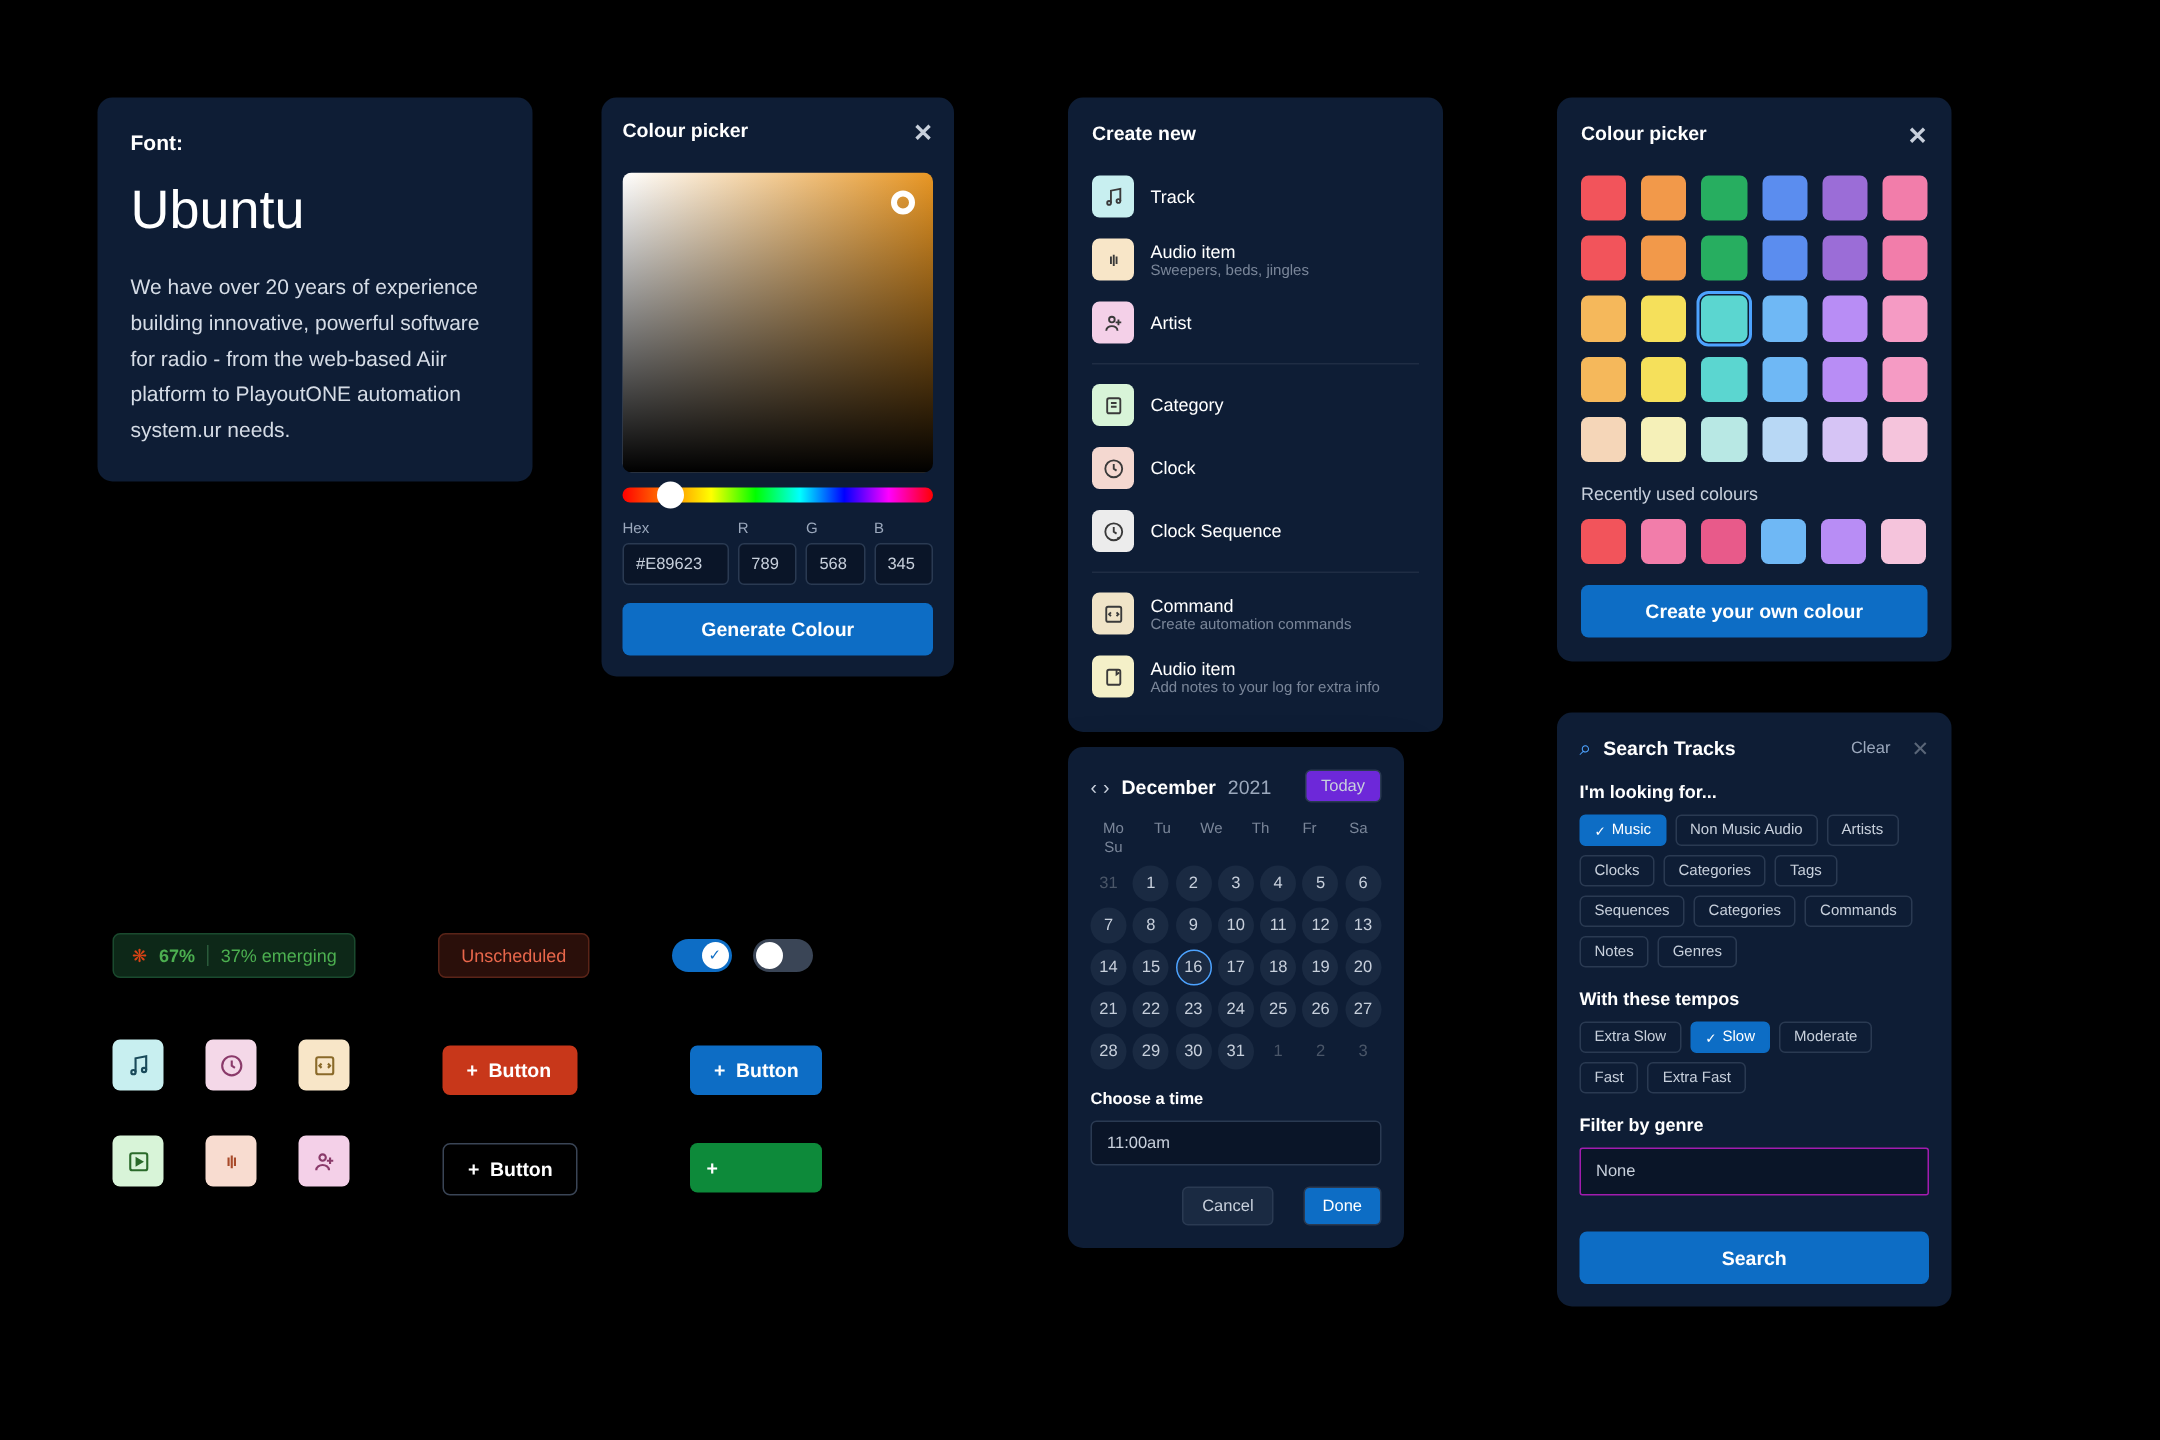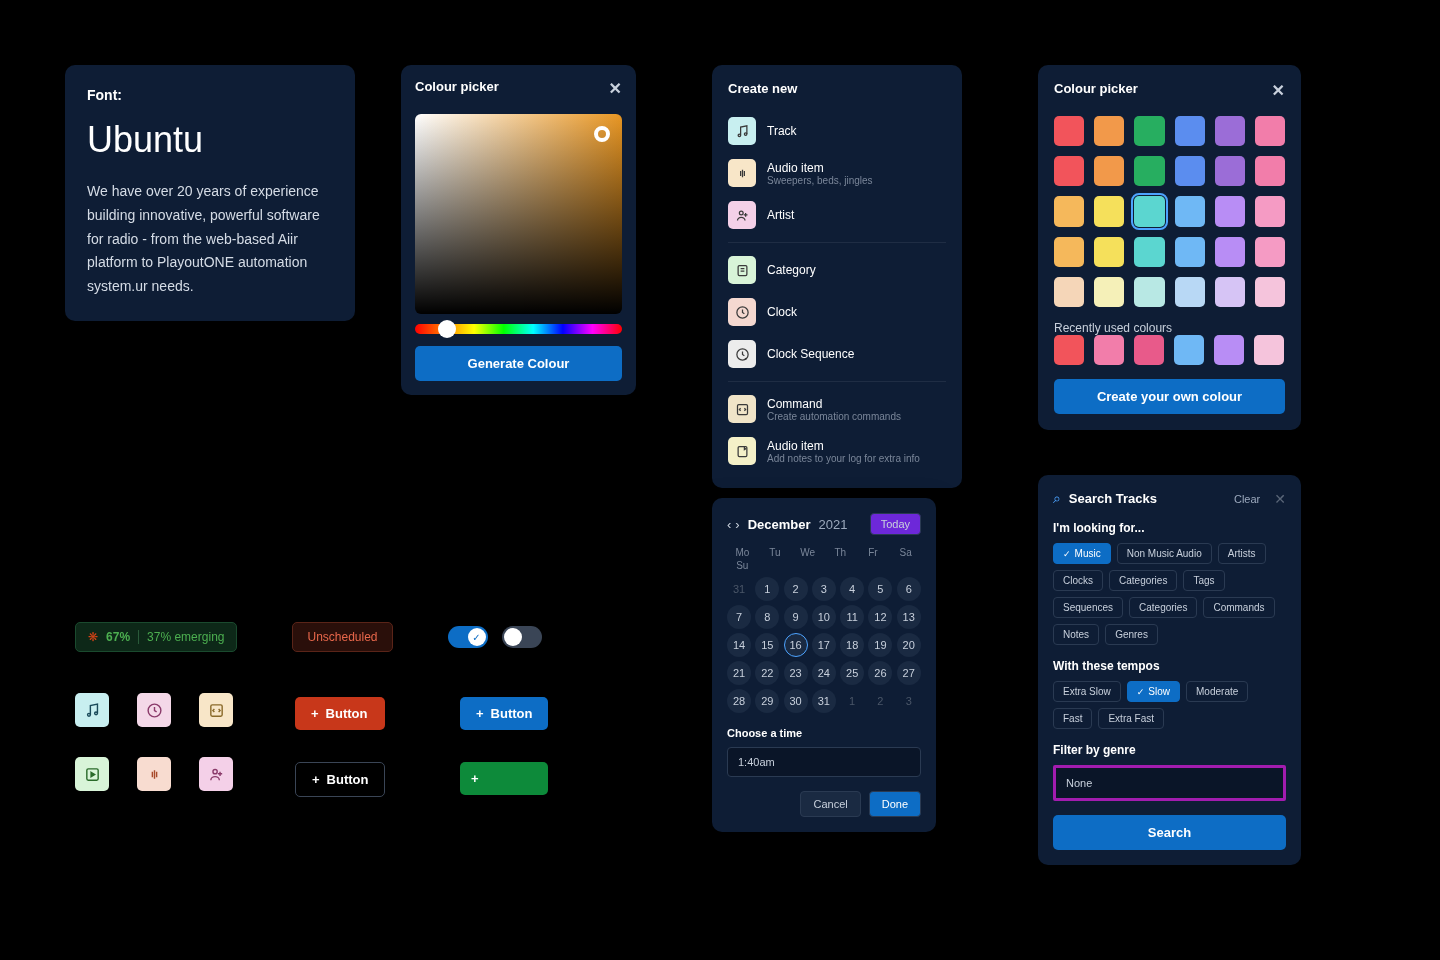--- a/index.html
+++ b/index.html
@@ -27,21 +27,21 @@
 .it{display:flex;align-items:center;gap:11px;padding:7px 0;cursor:pointer}
 .ic{width:28px;height:28px;border-radius:5px;display:flex;align-items:center;justify-content:center;flex-shrink:0}
 .ic svg{width:15px;height:15px}
 .it-lbl{font-size:12px;font-weight:500}
 .it-sub{font-size:10px;color:#7a8699}
 .div{height:1px;background:#1f2d44;margin:6px 0}
 .picker2{position:absolute;left:1038px;top:65px;width:263px;padding:16px}
 .sw-grid{display:grid;grid-template-columns:repeat(6,1fr);gap:10px;margin-bottom:14px}
 .sw{width:100%;aspect-ratio:1;border-radius:5px;cursor:pointer}
 .sw.sel{outline:2px solid #4da3ff;outline-offset:1px}
-.sub-h{font-size:12px;color:#c8d0dc;}
+.sub-h{font-size:12px;color:#c8d0dc;margin-bottom:10px}
 .recent{display:flex;gap:10px;margin-bottom:14px}
 .recent .sw{width:30px;height:30px}
 .chips-row{position:absolute;left:75px;top:622px;display:flex;gap:55px;align-items:center}
 .chip-green{background:#0d2818;border:1px solid #1a4a2e;padding:7px 12px;border-radius:5px;display:flex;align-items:center;gap:8px;font-size:12px}
 .chip-green .leaf{color:#d84315}
 .chip-green .pct{color:#4caf50;font-weight:600}
 .chip-green .em{color:#4caf50;border-left:1px solid #2a5a3a;padding-left:8px}
 .chip-red{background:#2a0f0a;border:1px solid #5a2418;color:#e8674b;padding:7px 14px;border-radius:5px;font-size:12px}
 .toggles{display:flex;gap:14px}
 .tg{width:40px;height:22px;border-radius:11px;position:relative;cursor:pointer}
@@ -69,36 +69,36 @@
 .cal-y{font-size:13px;color:#9ba8bc}
 .today{margin-left:auto;background:#6d28d9;border:1px solid #2a3a52;padding:4px 10px;border-radius:4px;font-size:11px;color:#c8d0dc;cursor:pointer}
 .dow{display:grid;grid-template-columns:repeat(6,1fr);gap:2px;margin-bottom:6px}
 .dow span{text-align:center;font-size:10px;color:#7a8699}
 .days{display:grid;grid-template-columns:repeat(7,1fr);gap:4px}
 .d{width:24px;height:24px;display:flex;align-items:center;justify-content:center;font-size:11px;border-radius:50%;cursor:pointer;background:#1a2a42;color:#c8d0dc}
 .d.mute{background:transparent;color:#4a5668}
 .d.sel{border:1px solid #4da3ff}
 .time-lbl{font-size:11px;font-weight:600;margin:14px 0 8px}
 .time-sel{background:#0a1528;border:1px solid #2a3a52;padding:8px 10px;border-radius:4px;font-size:11px;color:#c8d0dc;cursor:pointer}
-.cal-ft{display:flex;justify-content:flex-end;gap:8px;margin-top:14px}
+.cal-ft{display:flex;justify-content:flex-end;gap:20px;margin-top:14px}
 .cal-ft button{padding:6px 12px;border-radius:4px;font-size:11px;border:1px solid #2a3a52;cursor:pointer}
 .cancel{background:#1a2a42;color:#c8d0dc}
 .done{background:#0d6dc5;color:#fff;border-color:#0d6dc5}
 .search{position:absolute;left:1038px;top:475px;width:263px;padding:15px}
 .search-hd{display:flex;align-items:center;gap:8px;margin-bottom:14px}
 .search-ic{color:#4da3ff;font-size:14px}
 .search-t{font-size:13px;font-weight:600;flex:1}
 .clear{font-size:11px;color:#9ba8bc;cursor:pointer}
 .s-close{font-size:14px;color:#5a6678;cursor:pointer;margin-left:6px}
 .s-lbl{font-size:12px;font-weight:600;margin-bottom:8px}
 .pills{display:flex;flex-wrap:wrap;gap:6px;margin-bottom:14px}
 .pill{padding:4px 9px;border:1px solid #2a3a52;border-radius:4px;font-size:10px;color:#c8d0dc;cursor:pointer;display:flex;align-items:center;gap:4px}
 .pill.act{background:#0d6dc5;border-color:#0d6dc5;color:#fff}
 .pill.act::before{content:"✓";font-size:9px}
-.sel-box{background:#0a1528;border:3px solid #a21caf;padding:9px 10px;border-radius:2px;font-size:11px;color:#c8d0dc;margin-bottom:14px;cursor:pointer}
+.sel-box{background:#0a1528;border:1px solid #a21caf;padding:9px 10px;border-radius:2px;font-size:11px;color:#c8d0dc;margin-bottom:24px;cursor:pointer}
 </style>
 </head>
 <body>
 
 <div class="panel font-card">
   <h3>Font:</h3>
   <h1>Ubuntu</h1>
   <p>We have over 20 years of experience building innovative, powerful software for radio - from the web-based Aiir platform to PlayoutONE automation system.ur needs.</p>
 </div>
 
@@ -106,20 +106,26 @@
   <div class="panel-head">
     <span>Colour picker</span>
     <span class="close-x">✕</span>
   </div>
   <div class="sv">
       <div class="sv-thumb"></div>
     </div>
   <div class="hue">
       <div class="hue-thumb"></div>
     </div>
+  <div class="hex-row">
+    <div class="fld hex"><label>Hex</label><input value="#E89623" style=""></div>
+    <div class="fld"><label>R</label><input value="789" style=""></div>
+    <div class="fld"><label>G</label><input value="568" style=""></div>
+    <div class="fld"><label>B</label><input value="345" style=""></div>
+  </div>
   <button class="btn-primary">Generate Colour</button>
 </div>
 
 <div class="panel create">
   <h3>Create new</h3>
   <div id="create-list">
       <div class="it">
         <div class="ic" style="background:#c8eff0">
           <svg viewBox="0 0 24 24" fill="none" stroke="#3a3a3a" stroke-width="2">
             <path d="M9 18V5l10-2v13"></path>
@@ -392,21 +398,21 @@
       <div class="d">27</div>
       <div class="d">28</div>
       <div class="d">29</div>
       <div class="d">30</div>
       <div class="d">31</div>
       <div class="d mute">1</div>
       <div class="d mute">2</div>
       <div class="d mute">3</div>
     </div>
   <div class="time-lbl">Choose a time</div>
-  <div class="time-sel">1:40am</div>
+  <div class="time-sel">11:00am</div>
   <div class="cal-ft">
     <button class="cancel">Cancel</button>
     <button class="done">Done</button>
   </div>
 </div>
 
 <div class="panel search">
   <div class="search-hd">
     <span class="search-ic">⌕</span>
     <span class="search-t">Search Tracks</span>

